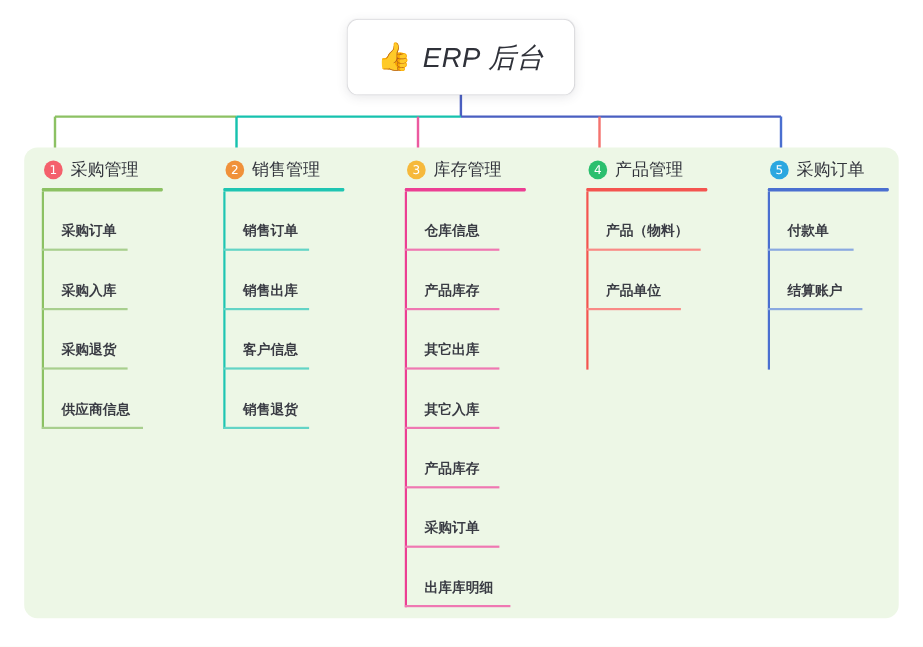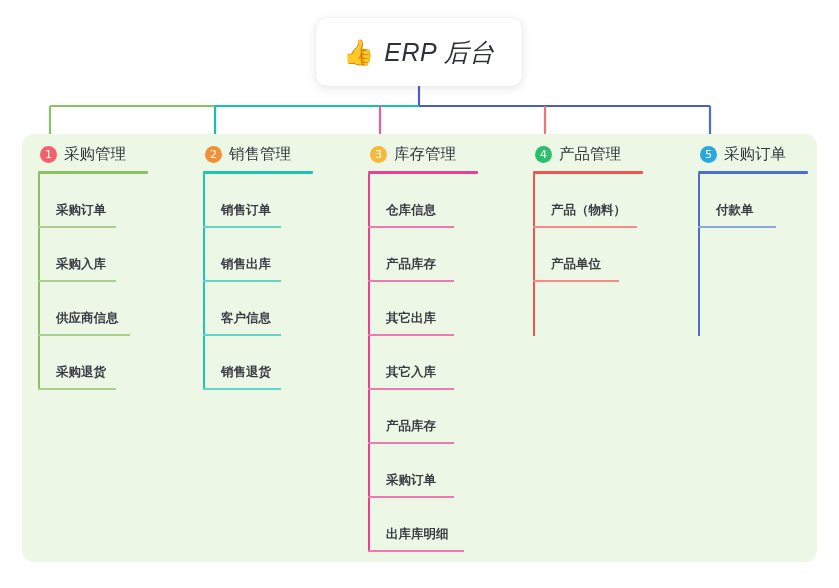--- a/index.html
+++ b/index.html
@@ -94,27 +94,27 @@
           <div class="spine" style="background: rgb(140, 193, 99); height: 216px;"></div>
           <div class="item">
             <span class="item-label">采购订单</span>
             <div class="item-rule" style="width: 78px; background: rgb(168, 207, 142);"></div>
           </div>
           <div class="item">
             <span class="item-label">采购入库</span>
             <div class="item-rule" style="width: 78px; background: rgb(168, 207, 142);"></div>
           </div>
           <div class="item">
+            <span class="item-label">采购退货</span>
+            <div class="item-rule" style="width: 78px; background: rgb(168, 207, 142);"></div>
+          </div>
+          <div class="item">
             <span class="item-label">供应商信息</span>
             <div class="item-rule" style="width: 92px; background: rgb(168, 207, 142);"></div>
           </div>
-          <div class="item">
-            <span class="item-label">采购退货</span>
-            <div class="item-rule" style="width: 78px; background: rgb(168, 207, 142);"></div>
-          </div>
         </div>
       </div>
       <div class="col" style="left: 203px;">
         <div class="col-head">
           <span class="badge" style="background: rgb(240, 145, 58);">2</span>
           <span class="col-title">销售管理</span>
         </div>
         <div class="head-rule" style="width: 110px; background: rgb(31, 197, 178);"></div>
         <div class="items">
           <div class="spine" style="background: rgb(31, 197, 178); height: 216px;"></div>
@@ -197,16 +197,20 @@
           <span class="badge" style="background: rgb(43, 167, 224);">5</span>
           <span class="col-title">采购订单</span>
         </div>
         <div class="head-rule" style="width: 110px; background: rgb(74, 111, 208);"></div>
         <div class="items">
           <div class="spine" style="background: rgb(74, 111, 208); height: 162px;"></div>
           <div class="item">
             <span class="item-label">付款单</span>
             <div class="item-rule" style="width: 78px; background: rgb(138, 169, 224);"></div>
           </div>
+          <div class="item">
+            <span class="item-label">结算账户</span>
+            <div class="item-rule" style="width: 86px; background: rgb(138, 169, 224);"></div>
+          </div>
         </div>
       </div>
     </div>
 </div>
 
 </body></html>

